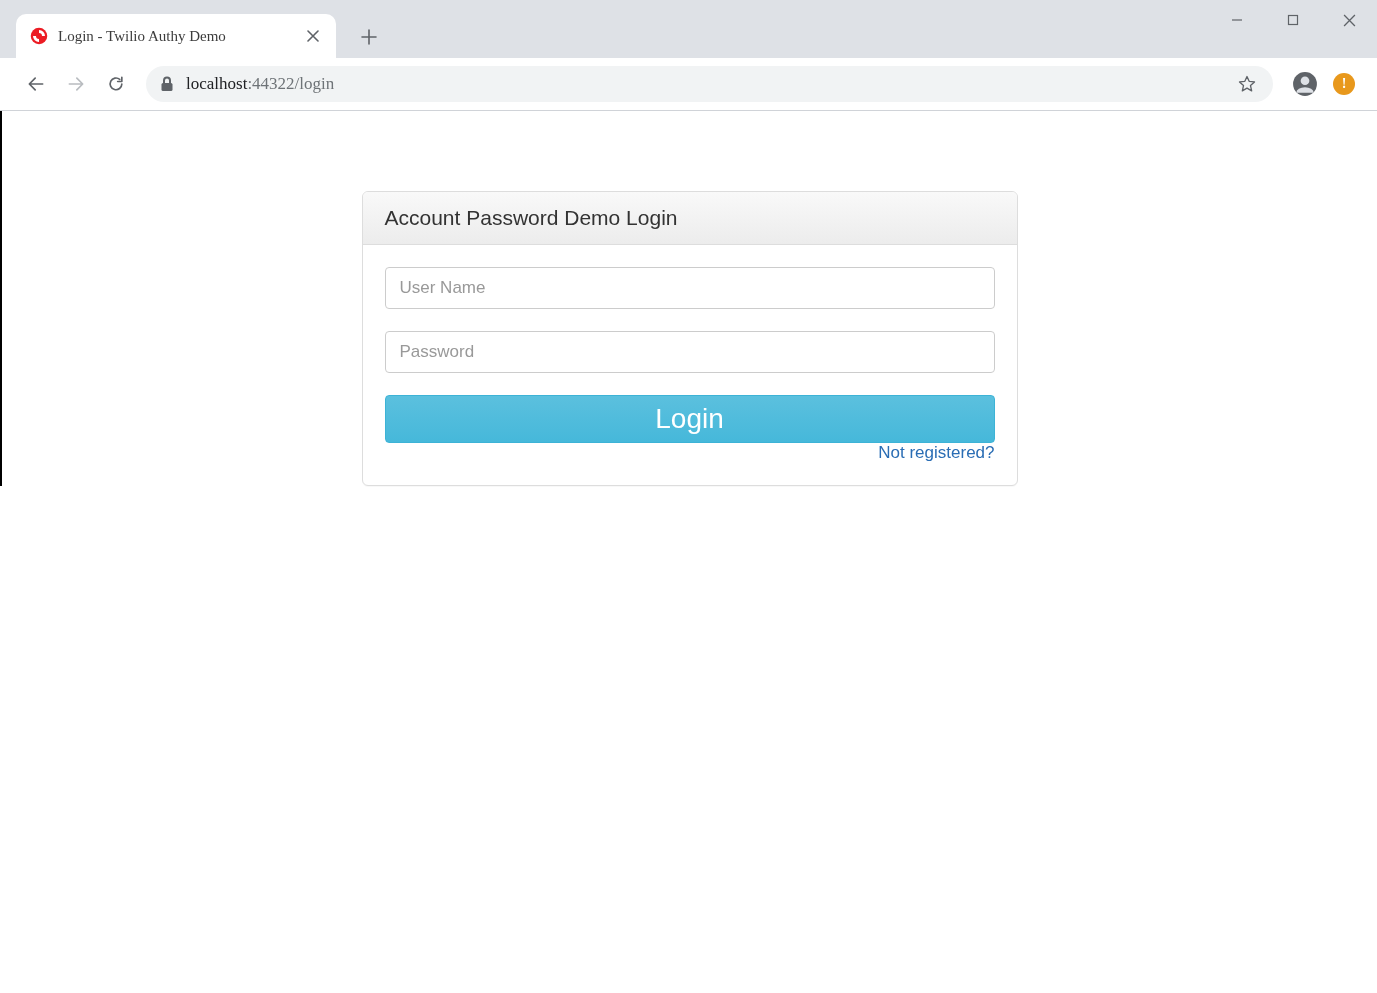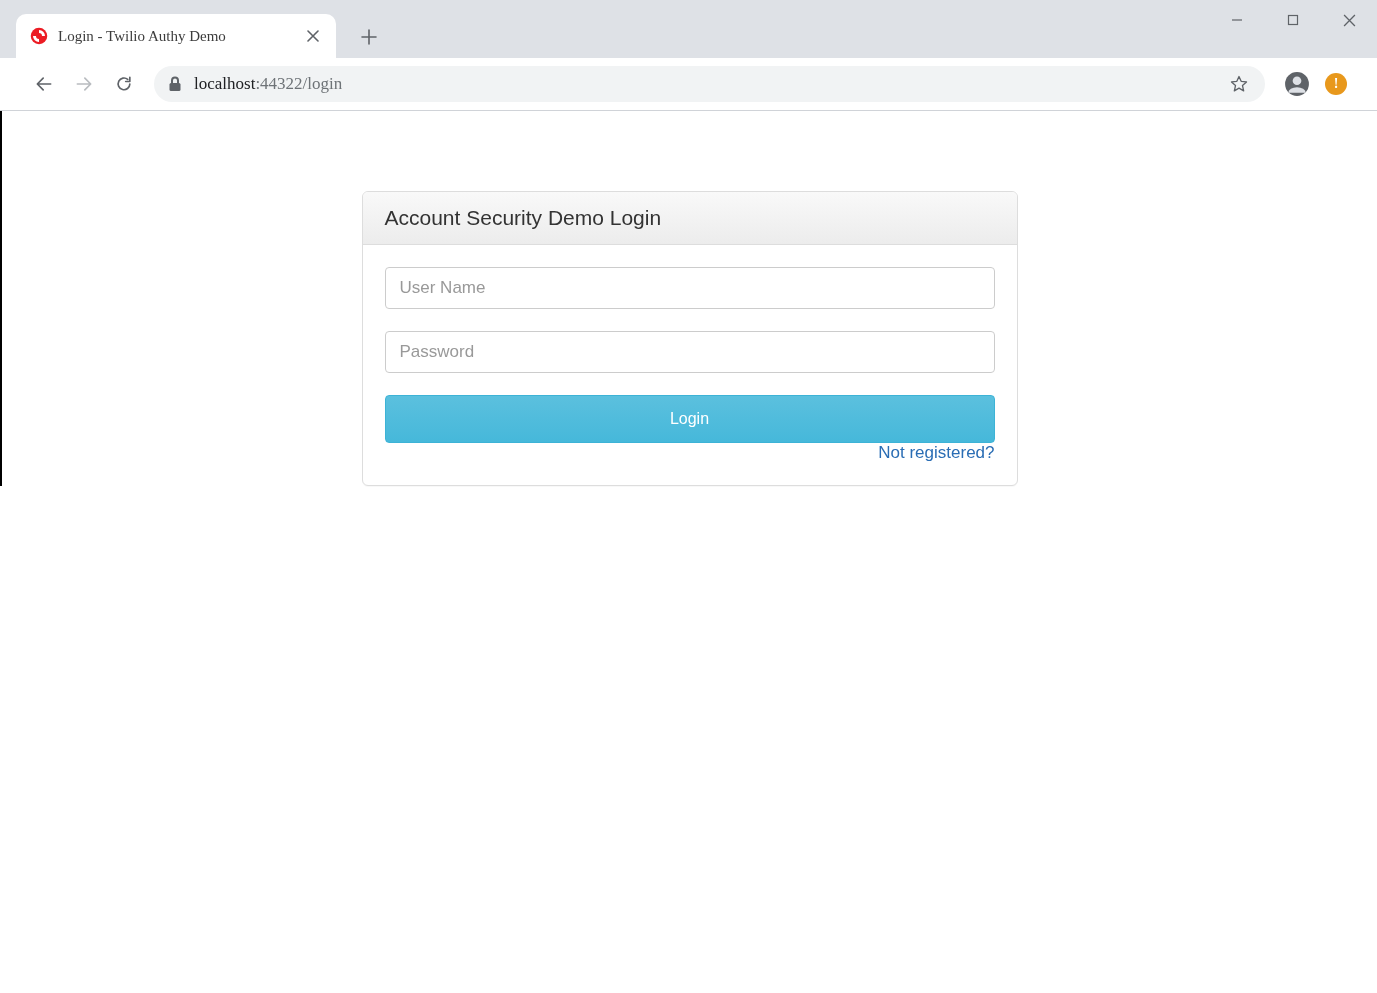--- a/index.html
+++ b/index.html
@@ -52,21 +52,21 @@
   .win-btn {
     width: 56px; height: 40px; display: flex; align-items: center; justify-content: center;
     color: #5f6368;
   }
 
   .toolbar {
     height: 52px;
     background: #fff;
     display: flex;
     align-items: center;
-    padding: 0 26px;
+    padding: 0 18px;
     gap: 4px;
   }
   .nav-btn {
     width: 36px; height: 36px; border-radius: 50%;
     display: flex; align-items: center; justify-content: center;
     color: #5f6368;
   }
   .nav-btn.disabled { color: #b9bcc0; }
   .omnibox {
     flex: 1;
@@ -140,21 +140,21 @@
     background: #fff;
   }
   .form-input::placeholder { color: #999; }
   .login-btn {
     width: 100%;
     height: 48px;
     background: linear-gradient(#5bc0de, #46b8da);
     border: 1px solid #3db3d6;
     border-radius: 4px;
     color: #fff;
-    font-size: 16px;
+    font-size: 28px;
     cursor: pointer;
   }
   .register-link {
     display: block;
     text-align: right;
     margin-top: 0;
     color: #2a6db4;
     font-size: 17px;
     text-decoration: none;
   }
@@ -241,21 +241,21 @@
           <circle cx="12" cy="9" r="4" fill="#dee1e6"></circle>
           <path d="M4 20 a8 5 0 0 1 16 0 Z" fill="#dee1e6"></path>
         </svg>
     </div>
     <div class="alert-badge">!</div>
   </div>
 </div>
 
 <div class="viewport">
   <div class="panel">
-    <div class="panel-header">Account Security Demo Login</div>
+    <div class="panel-header">Account Password Demo Login</div>
     <div class="panel-body">
       <input class="form-input" type="text" placeholder="User Name" style="">
       <input class="form-input" type="password" placeholder="Password" style="">
       <button class="login-btn">Login</button>
       <a href="#" class="register-link">Not registered?</a>
     </div>
   </div>
 </div>
 
 </body></html>

